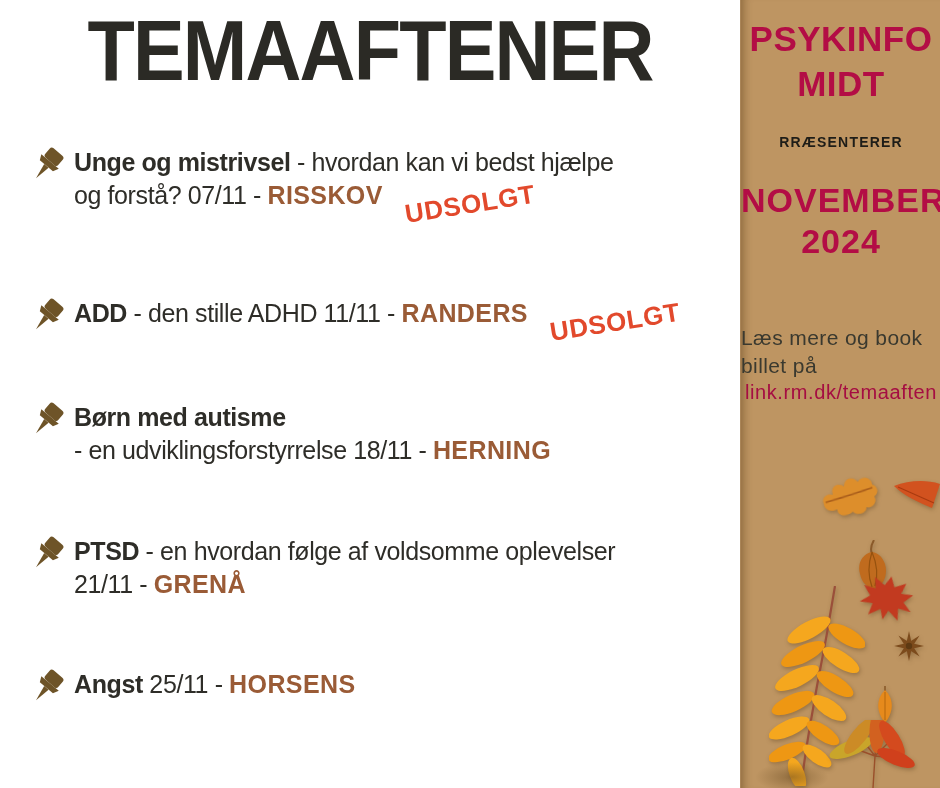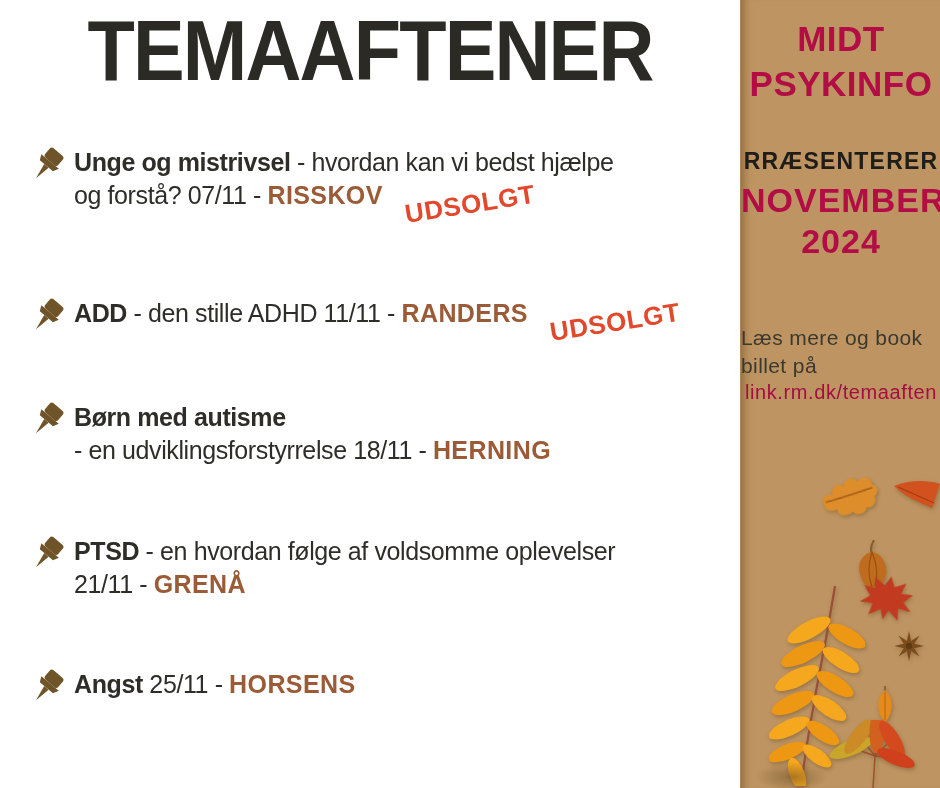--- a/index.html
+++ b/index.html
@@ -34,22 +34,22 @@
     position:absolute; left:740px; top:0; width:200px; height:788px;
     background:#BE9562; overflow:hidden;
     box-shadow: inset 10px 0 10px -8px rgba(70,45,10,0.45);
     border-left:1px solid rgba(0,0,0,0.10);
   }
   .brand {
     position:absolute; top:16px; left:0; width:200px; text-align:center;
     color:#B30D45; font-weight:bold; font-size:35px; line-height:45px; letter-spacing:0.5px;
   }
   .presents {
-    position:absolute; top:148px; left:0; width:200px; text-align:center;
-    color:#1E1D18; font-weight:bold; font-size:23px; letter-spacing:1.2px;
+    position:absolute; top:134px; left:0; width:200px; text-align:center;
+    color:#1E1D18; font-weight:bold; font-size:14px; letter-spacing:1.2px;
   }
   .month {
     position:absolute; top:180px; left:0; width:200px; text-align:center;
     color:#B30D45; font-weight:bold; font-size:34px; line-height:41px; letter-spacing:1px;
   }
   .cta {
     position:absolute; top:324px; left:0; width:200px; 
     color:#3A392F; font-size:21px; line-height:28px; letter-spacing:0.4px;
   }
   .linkline {
@@ -148,22 +148,22 @@
       <div class="etext">
         <span class="b">Angst</span><span> 25/11 - </span><span class="loc">HORSENS</span>
       </div>
     </div>
 
   </div>
 
   <div class="sidebar">
 
     <div class="brand">
+      <div>PSYKINFO</div>
       <div>MIDT</div>
-      <div>PSYKINFO</div>
     </div>
 
     <div class="presents">RRÆSENTERER</div>
 
     <div class="month">
       <div>NOVEMBER</div>
       <div>2024</div>
     </div>
 
     <div class="cta">

